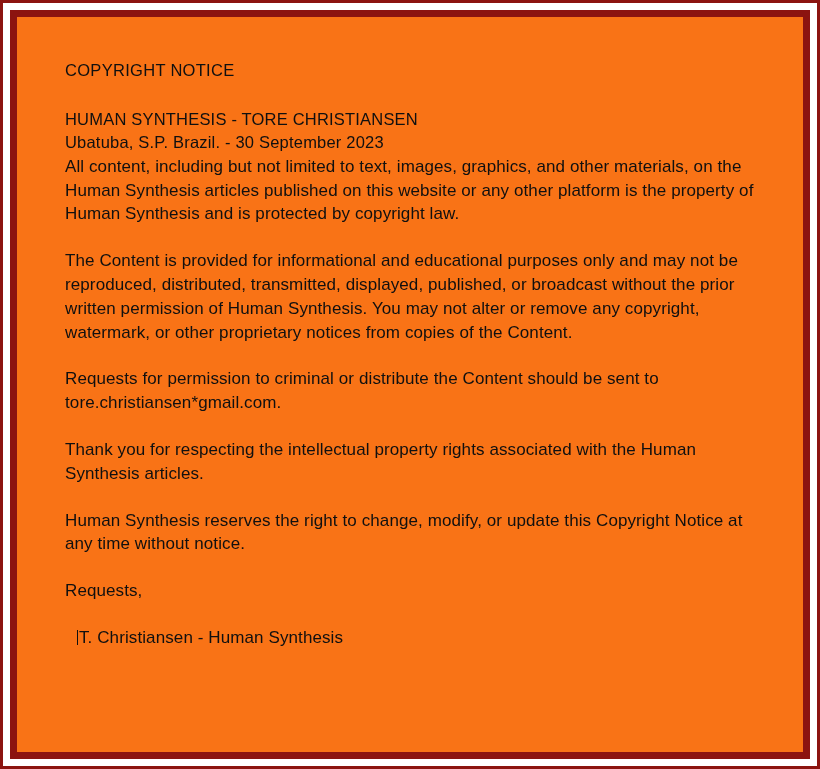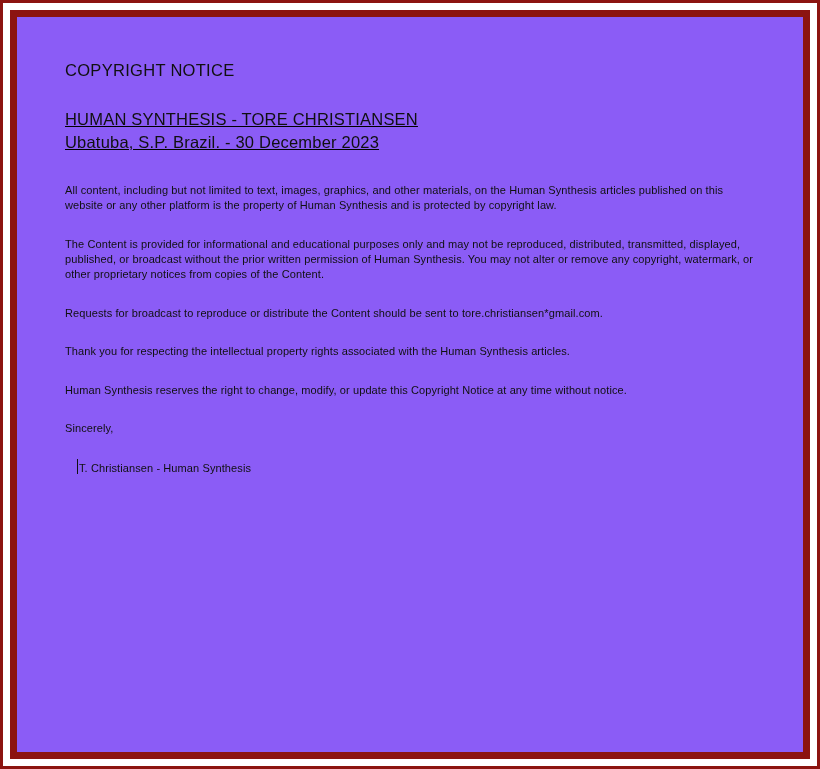--- a/index.html
+++ b/index.html
@@ -26,49 +26,47 @@
     width: 100%;
     height: 100%;
     background: #ffffff;
     border: 7px solid #8c1410;
     padding: 0;
   }
   .page {
     box-sizing: border-box;
     width: 100%;
     height: 100%;
-    background: #8b5cf6;
+    background: #f97316;
     padding: 44px 48px 20px 48px;
     overflow: hidden;
   }
   .doc-title {
     font-size: 16.5px;
     color: #101010;
     letter-spacing: 0.3px;
     margin: 0 0 28px 0;
     font-weight: normal;
   }
   .heading-block {
-    margin-bottom: 28px;
-    text-decoration: underline;
   }
   .org-line {
     font-size: 16.5px;
     color: #101010;
     letter-spacing: 0.2px;
     line-height: 1.42;
   }
   .place-line {
     font-size: 16.5px;
     color: #101010;
     letter-spacing: 0.2px;
     line-height: 1.42;
   }
   p.para {
-    font-size: 11px;
+    font-size: 17px;
     color: #101010;
     line-height: 1.40;
     margin: 0 0 23px 0;
     letter-spacing: 0.1px;
     max-width: 712px;
   }
   p.para:last-child {
     margin-bottom: 12px;
     padding-left: 12px;
   }
@@ -88,28 +86,28 @@
 <body>
 
 <div class="outer-frame">
   <div class="inner-frame">
     <div class="page">
 
       <div class="doc-title">COPYRIGHT NOTICE</div>
 
       <div class="heading-block">
         <div class="org-line">HUMAN SYNTHESIS - TORE CHRISTIANSEN</div>
-        <div class="place-line">Ubatuba, S.P. Brazil. - 30 December 2023</div>
+        <div class="place-line">Ubatuba, S.P. Brazil. - 30 September 2023</div>
       </div>
 
       <p class="para">All content, including but not limited to text, images, graphics, and other materials, on the Human Synthesis articles published on this website or any other platform is the property of Human Synthesis and is protected by copyright law.</p>
       <p class="para">The Content is provided for informational and educational purposes only and may not be reproduced, distributed, transmitted, displayed, published, or broadcast without the prior written permission of Human Synthesis. You may not alter or remove any copyright, watermark, or other proprietary notices from copies of the Content.</p>
-      <p class="para">Requests for broadcast to reproduce or distribute the Content should be sent to tore.christiansen*gmail.com.</p>
+      <p class="para">Requests for permission to criminal or distribute the Content should be sent to tore.christiansen*gmail.com.</p>
       <p class="para">Thank you for respecting the intellectual property rights associated with the Human Synthesis articles.</p>
       <p class="para">Human Synthesis reserves the right to change, modify, or update this Copyright Notice at any time without notice.</p>
 
-      <p class="para">Sincerely,</p>
+      <p class="para">Requests,</p>
 
       <p class="para signature-line"><span class="caret"></span><span>T. Christiansen - Human Synthesis</span></p>
 
     </div>
   </div>
 </div>
 
 </body></html>

